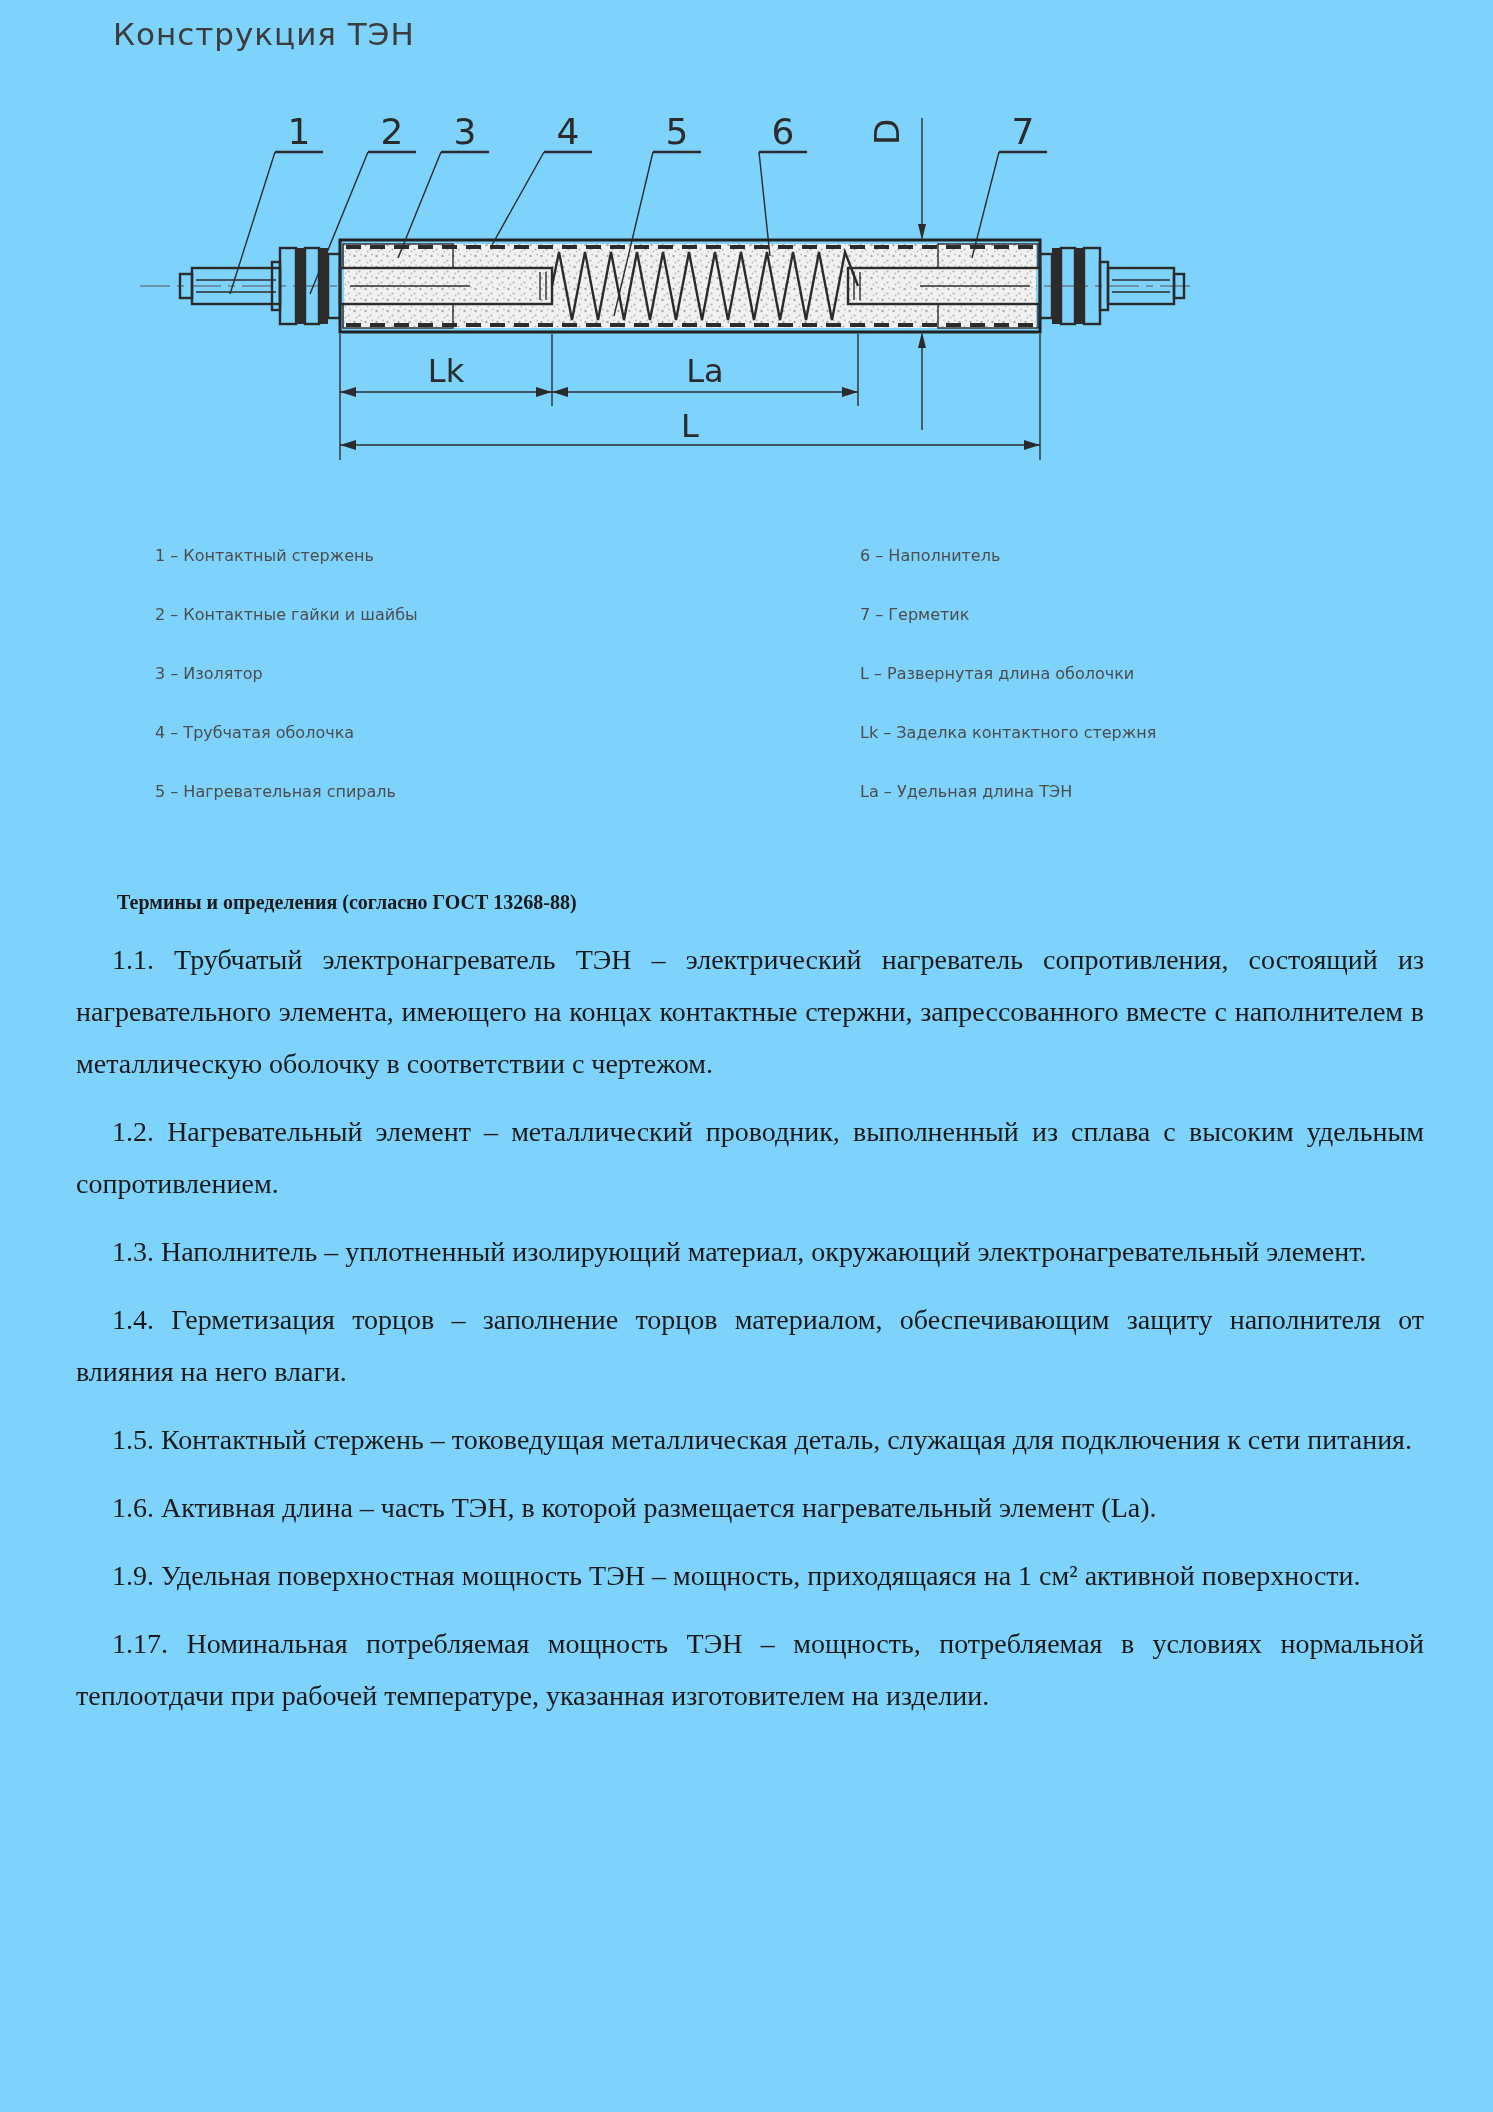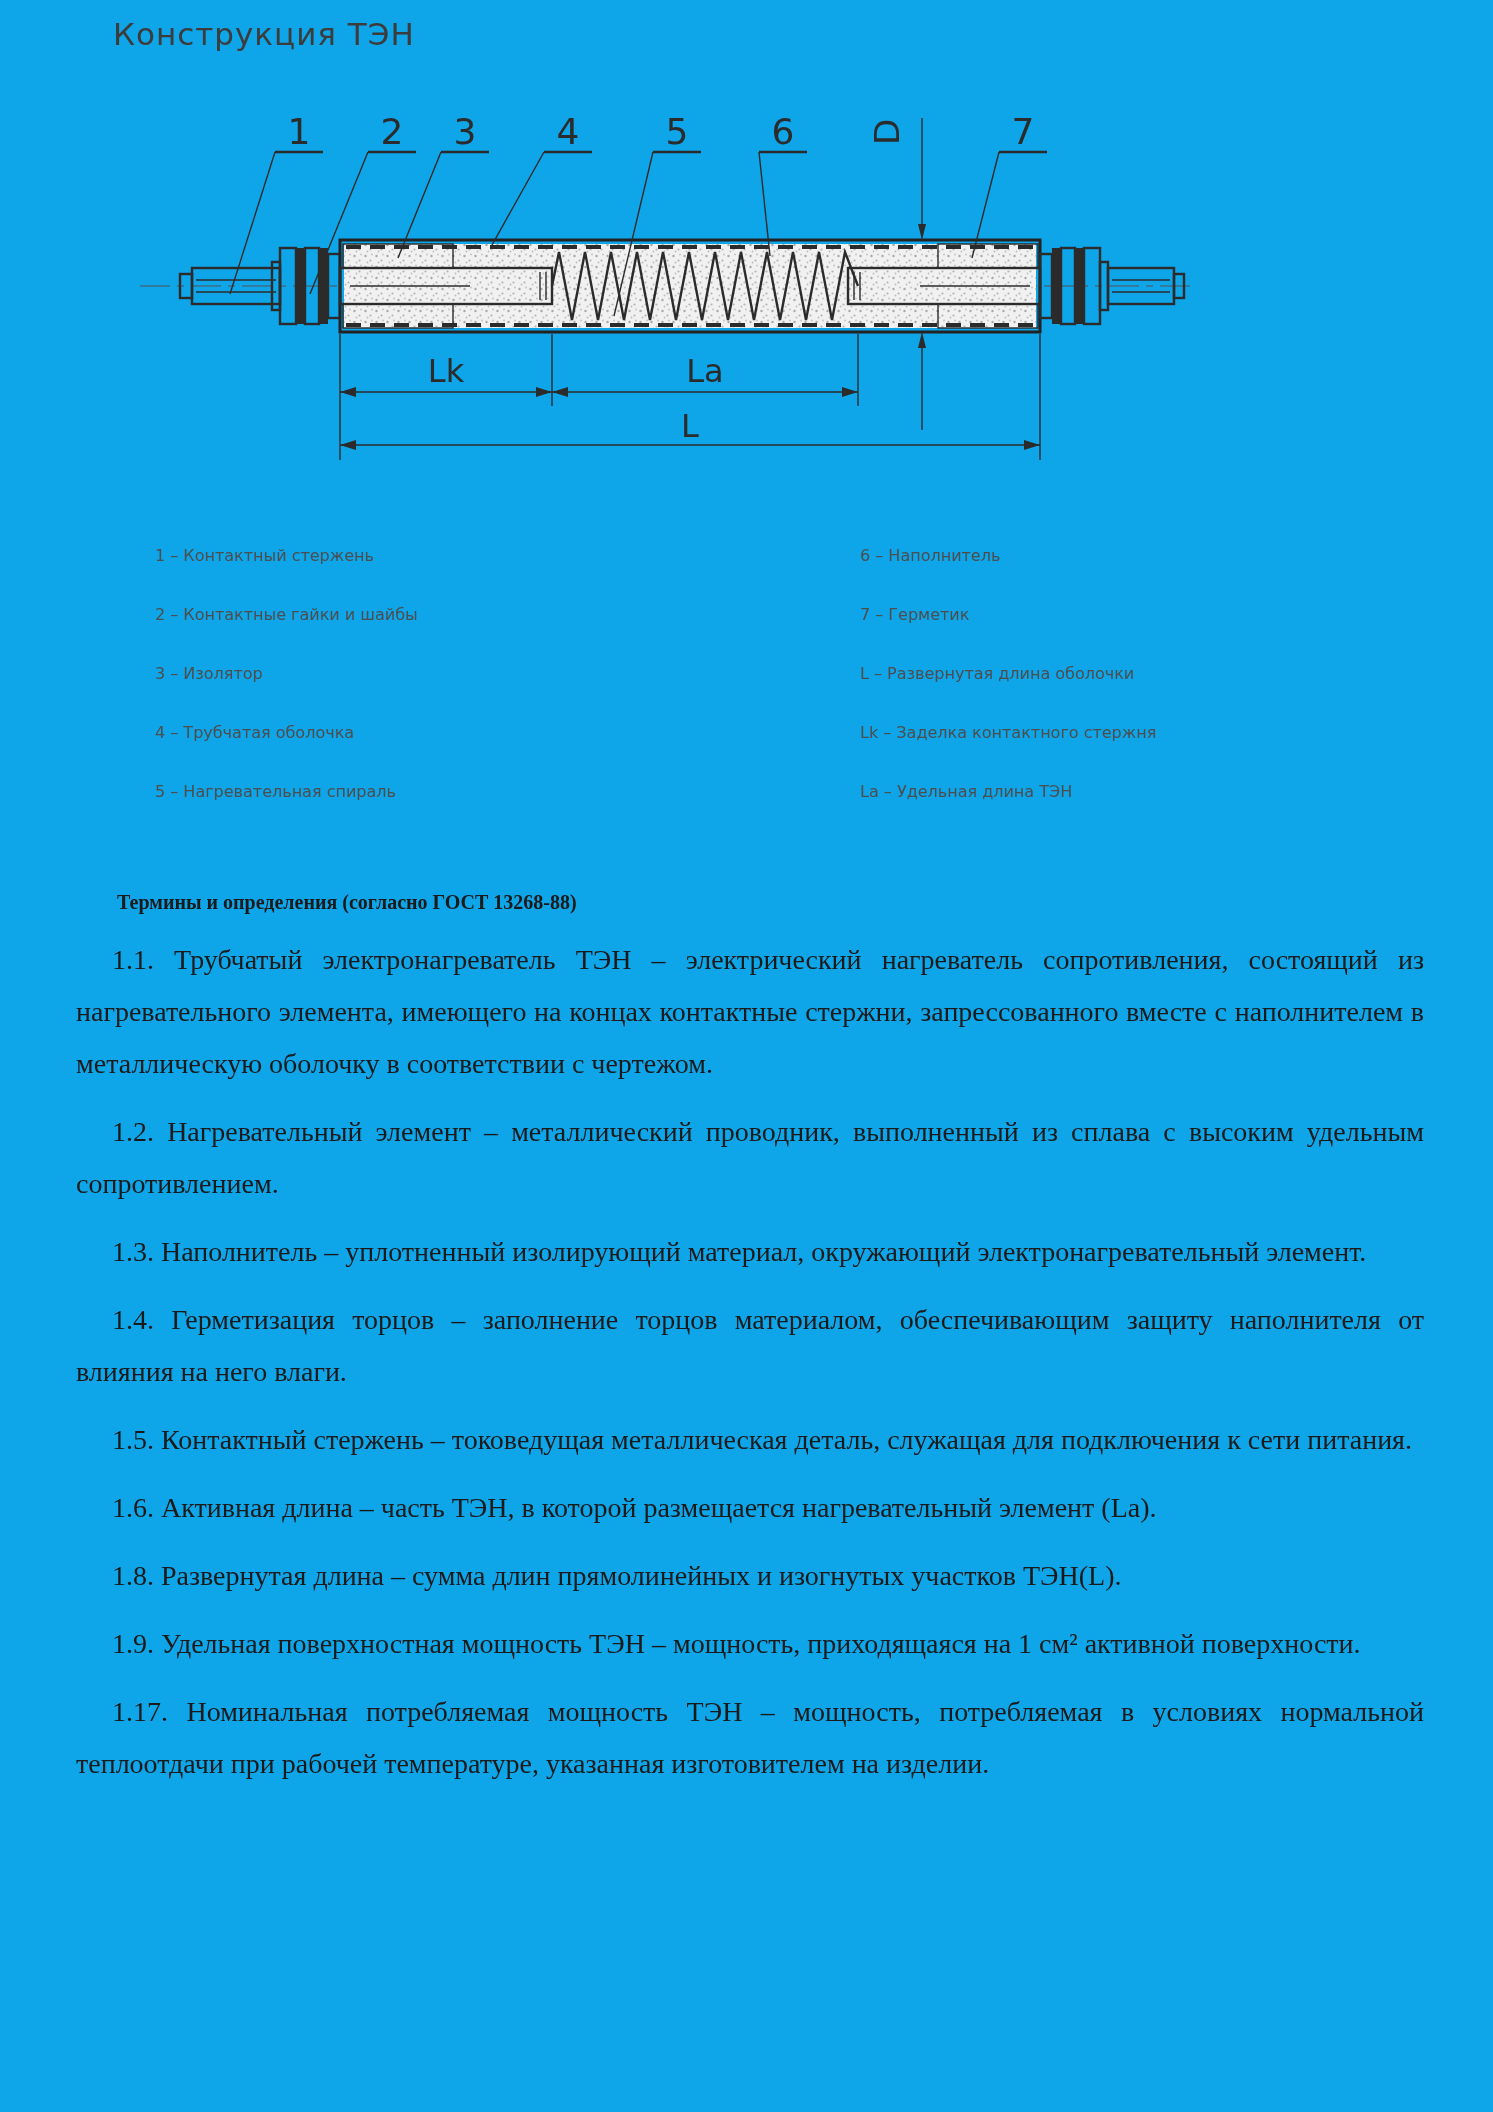--- a/index.html
+++ b/index.html
@@ -1,17 +1,17 @@
 <!DOCTYPE html>
 <html><head>
 <meta charset="utf-8">
 <style>
   html,body{margin:0;padding:0;background:#888;}
   .page{
-    position:relative;width:1493px;height:2112px;background:#0ea5e9;
+    position:relative;width:1493px;height:2112px;background:#7dd3fc;
     font-family:"Liberation Serif",serif;color:#1a1a1a;overflow:hidden;margin:0 auto;
   }
   .doc-title{
     position:absolute;left:113px;top:16px;
     font-family:"DejaVu Sans",sans-serif;font-size:31px;color:#3c3c3c;letter-spacing:1px;
   }
   .diagram-svg{position:absolute;left:0;top:88px;}
   .legend-col{
     position:absolute;top:544px;
     font-family:"DejaVu Sans",sans-serif;font-size:16px;color:#4d4d4d;
@@ -212,18 +212,17 @@
   </div>
 
   <div class="terms">
     <div class="terms-heading">Термины и определения (согласно ГОСТ 13268-88)</div>
     <p>1.1. Трубчатый электронагреватель ТЭН – электрический нагреватель сопротивления, состоящий из нагревательного элемента, имеющего на концах контактные стержни, запрессованного вместе с наполнителем в металлическую оболочку в соответствии с чертежом.</p>
     <p>1.2. Нагревательный элемент – металлический проводник, выполненный из сплава с высоким удельным сопротивлением.</p>
     <p>1.3. Наполнитель – уплотненный изолирующий материал, окружающий электронагревательный элемент.</p>
     <p>1.4. Герметизация торцов – заполнение торцов материалом, обеспечивающим защиту наполнителя от влияния на него влаги.</p>
     <p>1.5. Контактный стержень – токоведущая металлическая деталь, служащая для подключения к сети питания.</p>
     <p>1.6. Активная длина – часть ТЭН, в которой размещается нагревательный элемент (La).</p>
-    <p>1.8. Развернутая длина – сумма длин прямолинейных и изогнутых участков ТЭН(L).</p>
     <p>1.9. Удельная поверхностная мощность ТЭН – мощность, приходящаяся на 1 см² активной поверхности.</p>
     <p>1.17. Номинальная потребляемая мощность ТЭН – мощность, потребляемая в условиях нормальной теплоотдачи при рабочей температуре, указанная изготовителем на изделии.</p>
   </div>
 
 </div>
 
 </body></html>

